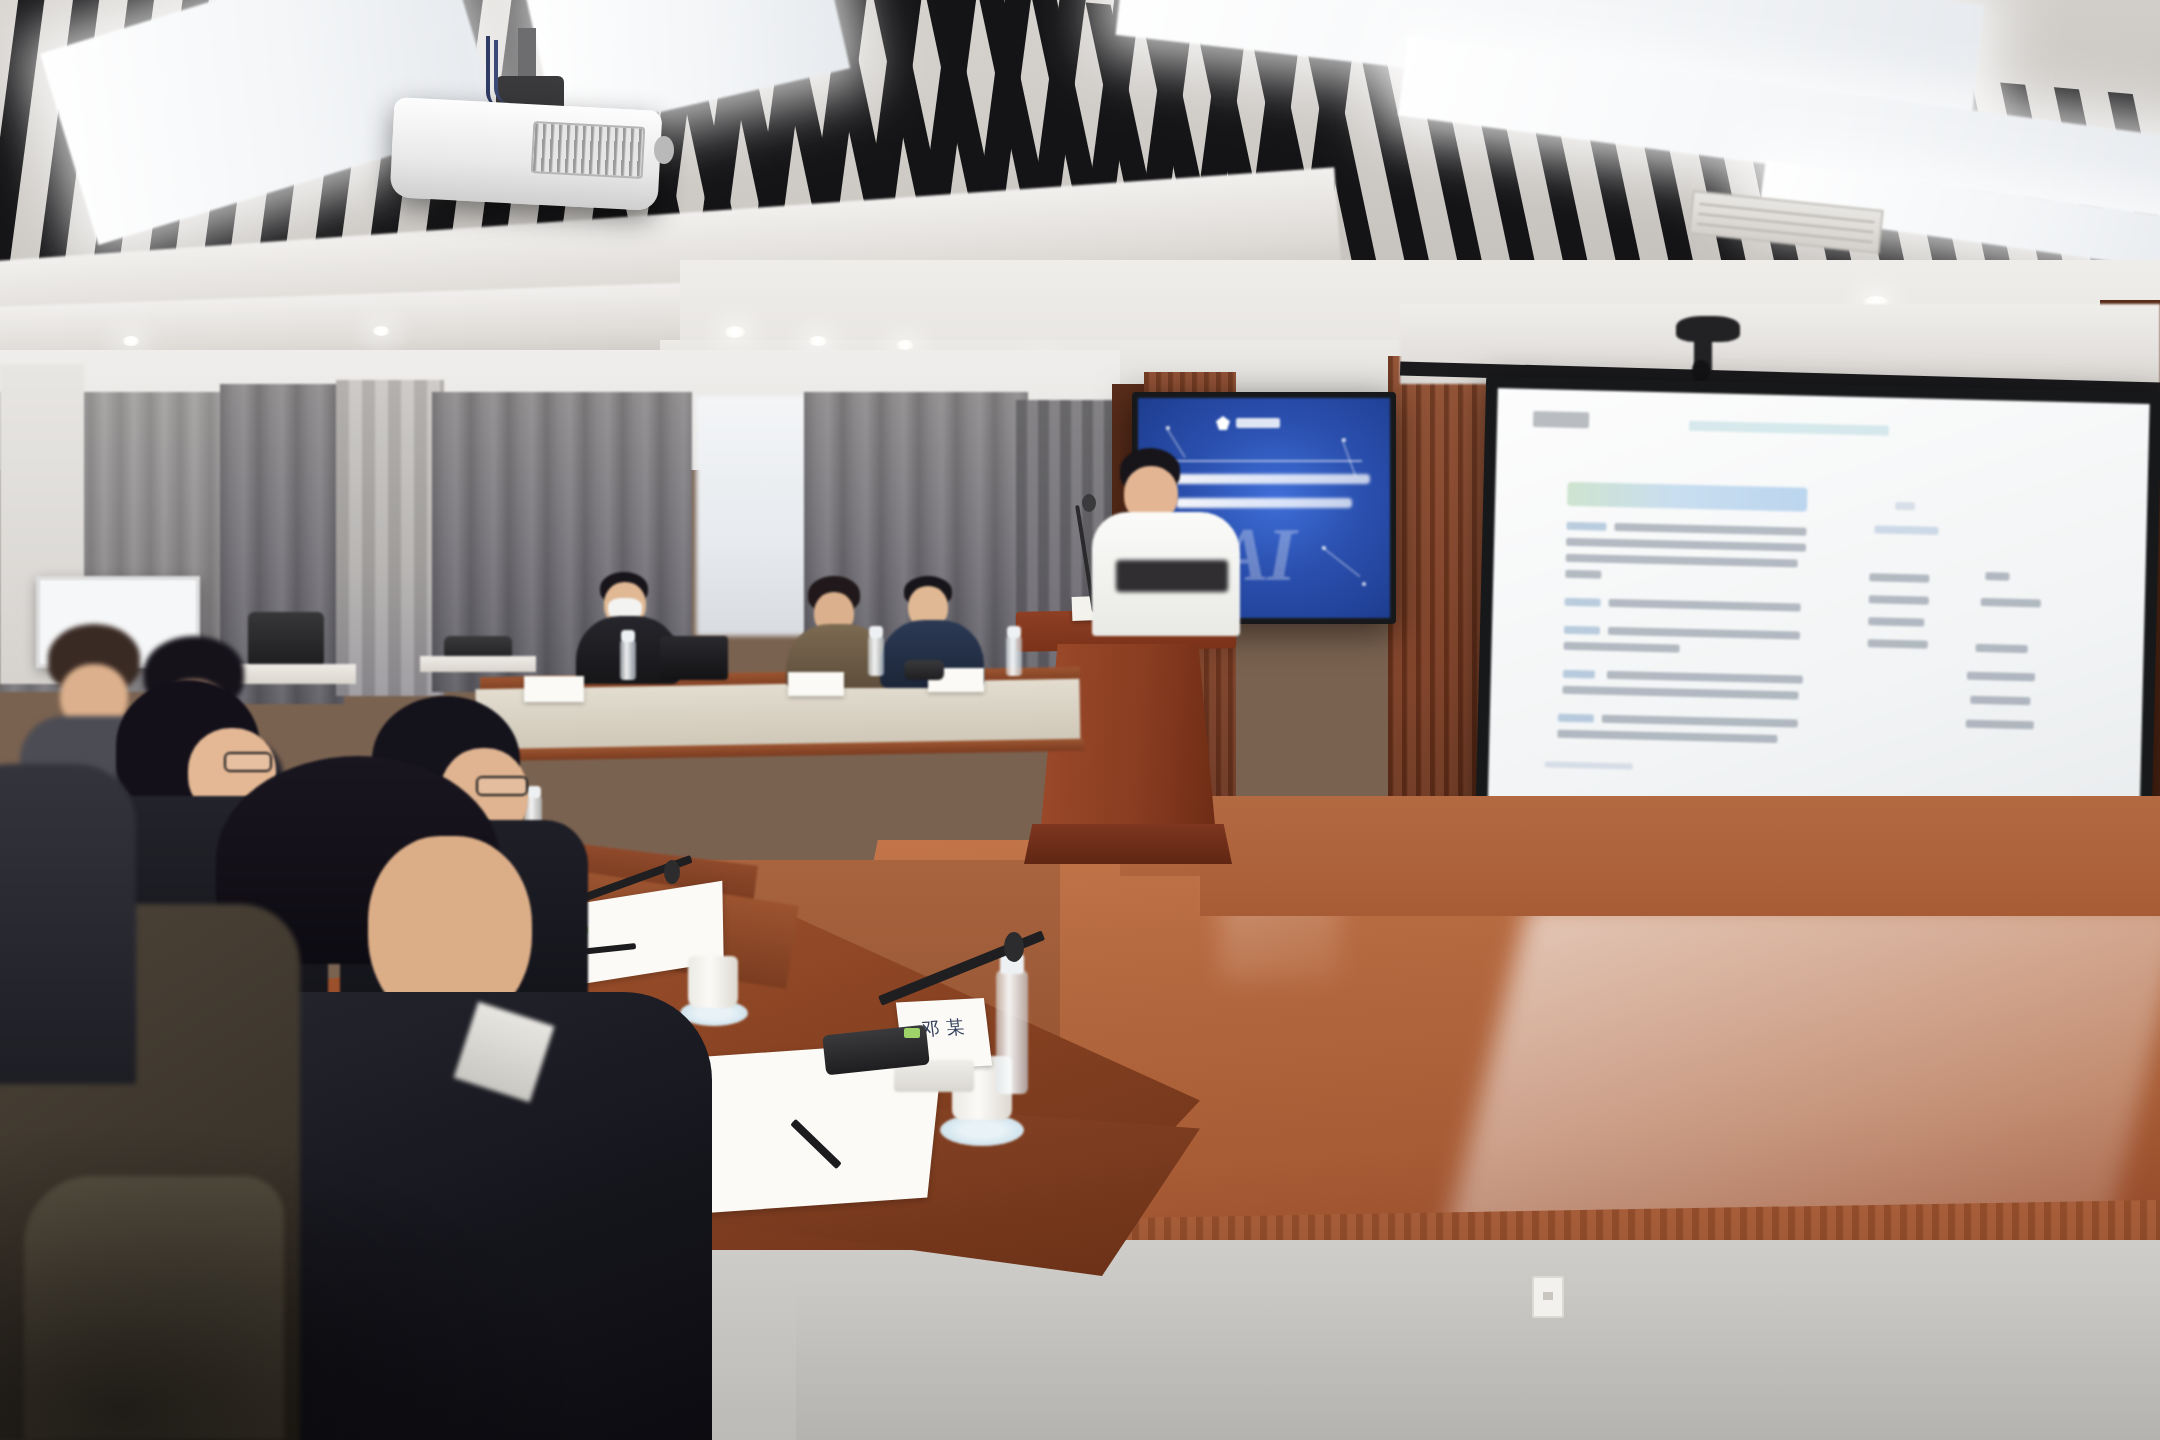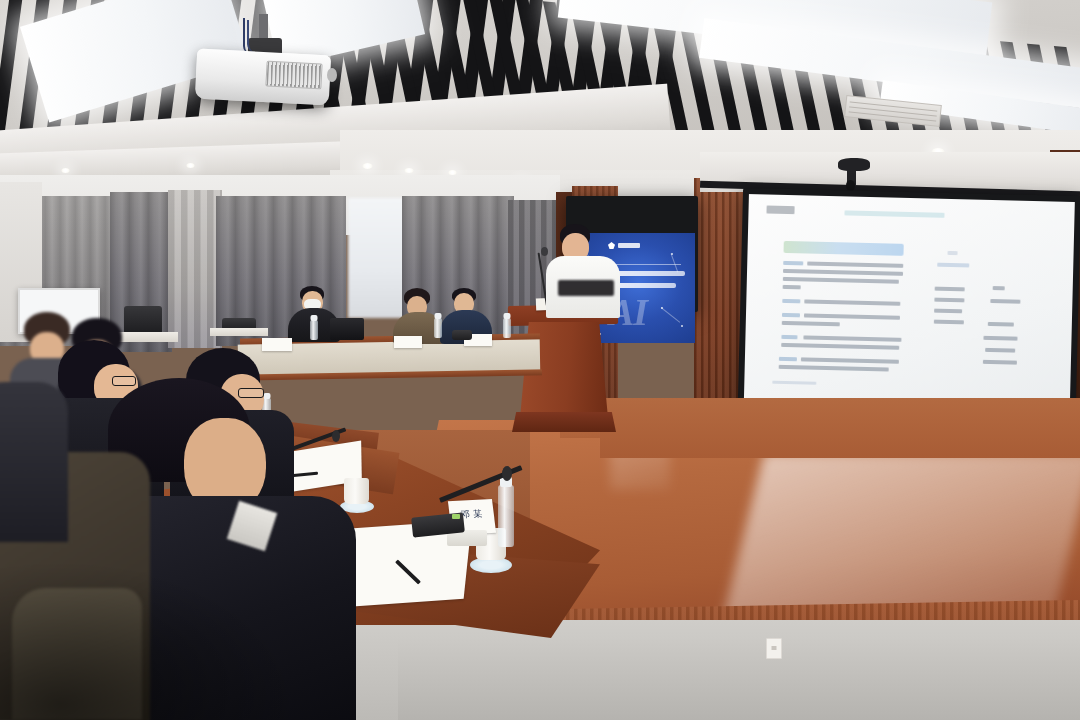--- a/index.html
+++ b/index.html
@@ -48,21 +48,21 @@
   .wood{position:absolute;
     background:repeating-linear-gradient(90deg,
       rgba(0,0,0,.16) 0 2px, rgba(255,255,255,.05) 3px 6px),
       linear-gradient(180deg,#8d4a2c,#7b3d24 55%,#5e2d1a);}
   .wood-dark{position:absolute;background:linear-gradient(180deg,#5a2d1b,#45200f);}
 
   
   .screen-frame{position:absolute;background:#17181a;
     box-shadow:0 4px 18px rgba(0,0,0,.55);}
   .screen-blue{position:absolute;overflow:hidden;
-    background:radial-gradient(ellipse at 55% 45%, #3f6fd8 0%, #2a4fae 45%, #1c3a8a 100%);margin-top:34px;}
+    background:radial-gradient(ellipse at 55% 45%, #3f6fd8 0%, #2a4fae 45%, #1c3a8a 100%);}
   .screen-white{position:absolute;overflow:hidden;background:linear-gradient(160deg,#fdfdfd,#f2f4f5 60%,#e8ebed);}
 
   .blue-logo{position:absolute;display:flex;align-items:center;gap:3px;}
   .blue-logo .mark{width:7px;height:7px;background:#fff;
     clip-path:polygon(50% 0,100% 38%,78% 100%,22% 100%,0 38%);}
   .blue-logo .bar{height:5px;width:22px;background:rgba(255,255,255,.85);border-radius:1px;}
   .blue-rule{position:absolute;height:1px;background:rgba(255,255,255,.5);}
   .blue-line{position:absolute;height:5px;border-radius:2px;
     background:linear-gradient(90deg,rgba(255,255,255,.95),rgba(255,255,255,.72));
     filter:blur(.4px);}

